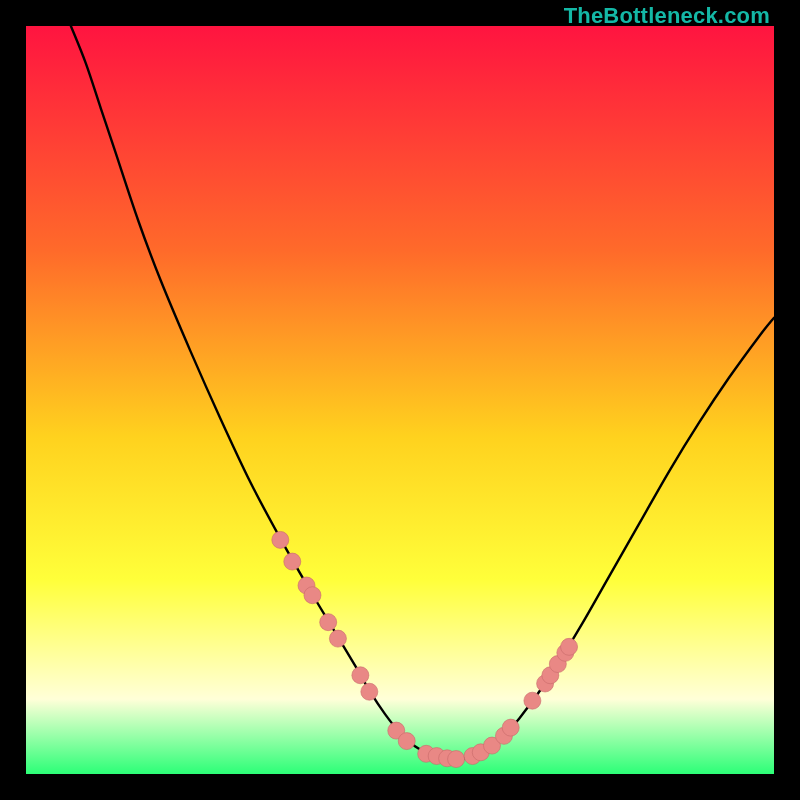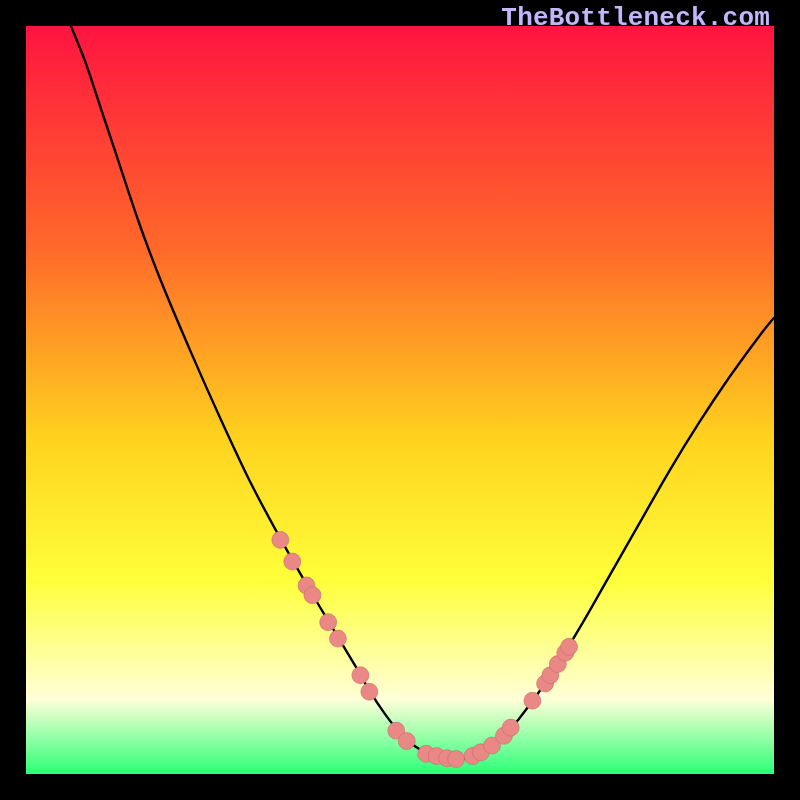--- a/index.html
+++ b/index.html
@@ -22,24 +22,24 @@
     position: absolute;
     left: 0;
     top: 0;
     width: 748px;
     height: 748px;
   }
   .watermark {
     position: absolute;
     top: 3px;
     right: 30px;
-    font-family: Liberation Mono, monospace;
-    font-size: 26px;
+    font-family: Liberation Sans, sans-serif;
+    font-size: 22px;
     font-weight: 600;
-    color: #c4b5fd;
+    color: #14b8a6;
     letter-spacing: 0.2px;
     pointer-events: none;
   }
 </style>
 </head>
 <body>
 
 <div class="frame">
   <svg class="plot-area" viewBox="0 0 748 748" preserveAspectRatio="none">
     <defs>

